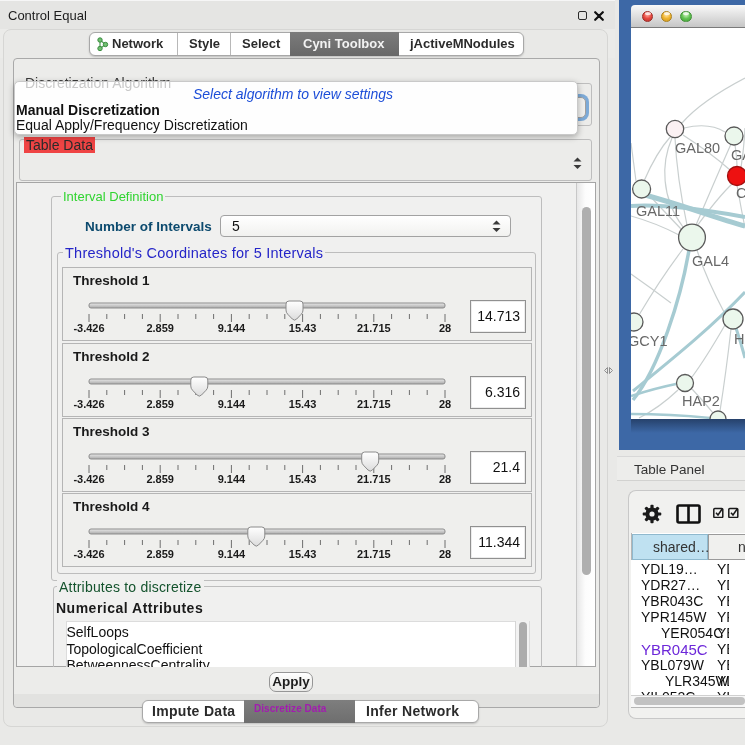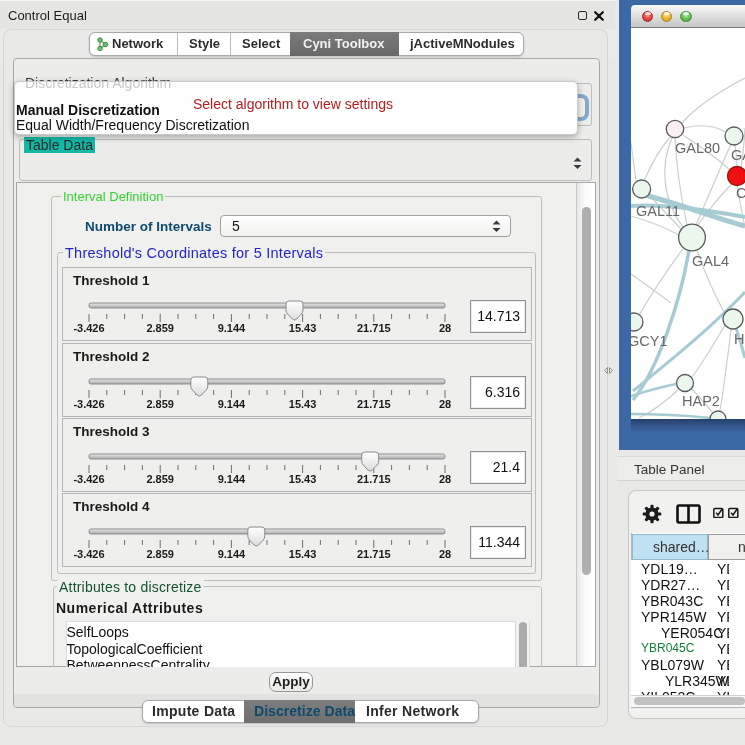--- a/index.html
+++ b/index.html
@@ -33,21 +33,21 @@
 <div class="ab" style="font-size:13px;font-weight:600;color:#2b2b2b;top:36px;left:189px;">Style</div>
 <div class="ab" style="left:230px;top:33px;width:1px;height:22px;background:#b8b8b8;"></div>
 <div class="ab" style="font-size:13px;font-weight:600;color:#2b2b2b;top:36px;left:242px;">Select</div>
 <div class="ab" style="left:290px;top:32px;width:109px;height:24px;background:linear-gradient(#7b7b7b,#686868);"></div>
 <div class="ab" style="left:303px;top:36px;font-size:13px;font-weight:600;color:#f2f2f2;">Cyni Toolbox</div>
 <div class="ab" style="left:410px;top:36px;font-size:13px;font-weight:600;color:#2b2b2b;">jActiveMNodules</div>
 <div class="gb" style="left:19px;top:83px;width:573px;height:43px;"></div>
 <div class="ab" style="left:556px;top:97px;width:30px;height:21px;border-radius:5px;background:#f0f0ee;border:1px solid #9f9f9f;box-shadow:0 0 0 3px rgba(88,148,208,0.75);"></div>
 <div class="ab" style="left:25px;top:75px;font-size:14px;color:#3a3a3a;line-height:16px;clip-path:inset(0 0 10px 0);">Discretization Algorithm</div>
 <div class="gb" style="left:19px;top:139px;width:573px;height:42px;"></div>
-<div class="ab" style="left:24px;top:137px;font-size:14px;color:#2b2b2b;background:#14b8a6;padding:0 2px;">Table Data</div>
+<div class="ab" style="left:24px;top:137px;font-size:14px;color:#2b2b2b;background:#ef4444;padding:0 2px;">Table Data</div>
 <svg class="ab" style="left:573px;top:157px" width="9" height="13" viewBox="0 0 9 13">
       <polygon points="0.5,4.5 4.5,0.5 8.5,4.5" fill="#3a3a3a"></polygon>
       <polygon points="0.5,8 4.5,12 8.5,8" fill="#3a3a3a"></polygon>
     </svg>
 <div class="ab" style="left:16px;top:182px;width:580px;height:485px;border:1px solid #a5a5a5;background:#f0f0ef;"></div>
 <div class="ab" style="left:16px;top:182px;width:580px;height:485px;overflow:hidden;">
       <div class="ab" style="left:560px;top:1px;width:19px;height:483px;background:linear-gradient(to right,#e7e7e7,#fcfcfc 45%,#ffffff);border-left:1px solid #c8c8c8;"></div>
 <div class="ab" style="left:566px;top:25px;width:9px;height:368px;background:#afafaf;border-radius:4.5px;"></div>
 <div class="gb" style="left:35px;top:14px;width:491px;height:385px;"></div>
 <div class="ab" style="left:45px;top:7px;font-size:13px;color:#30d430;background:#f0f0ef;padding:0 2px;">Interval Definition</div>
@@ -242,21 +242,21 @@
 <div class="ab" style="left:50.5px;top:442px;font-size:14px;color:#111;">SelfLoops</div>
 <div class="ab" style="left:50.5px;top:458.5px;font-size:14px;color:#111;">TopologicalCoefficient</div>
 <div class="ab" style="left:50.5px;top:475px;font-size:14px;color:#111;">BetweennessCentrality</div>
 <div class="ab" style="left:499px;top:439px;width:14px;height:60px;background:#f2f2f2;border-left:1px solid #d5d5d5;"></div>
 <div class="ab" style="left:502.5px;top:440px;width:8.5px;height:58px;background:#acacac;border-radius:4px;"></div>
 </div>
 <div class="ab" style="left:269px;top:672px;width:44px;height:20px;border:1px solid #969696;border-radius:7px;background:linear-gradient(#ffffff,#f3f3f1 45%,#e9e9e7);font-size:13.5px;font-weight:600;color:#1e1e1e;text-align:center;line-height:18px;">Apply</div>
 <div class="ab" style="left:142px;top:700px;width:337px;height:23px;background:#fff;border:1px solid #a8a8a8;border-radius:6px;box-shadow:0 1px 2px rgba(0,0,0,0.18);overflow:hidden;"></div>
 <div class="ab" style="left:152px;top:703px;font-size:14px;letter-spacing:0.3px;font-weight:600;color:#2b2b2b;">Impute Data</div>
 <div class="ab" style="left:244px;top:700px;width:111px;height:23px;background:linear-gradient(#7e7e7e,#6e6e6e);"></div>
-<div class="ab" style="left:254px;top:703px;font-size:14px;letter-spacing:0.05px;font-weight:600;color:#0c4a6e;">Discretize Data</div>
+<div class="ab" style="left:254px;top:703px;font-size:10px;letter-spacing:0.05px;font-weight:600;color:#a21caf;">Discretize Data</div>
 <div class="ab" style="left:366px;top:703px;font-size:14px;letter-spacing:0.3px;font-weight:600;color:#2b2b2b;">Infer Network</div>
 <svg class="ab" style="left:604px;top:367px" width="9" height="7" viewBox="0 0 9 7">
       <polygon points="3.5,0.5 0.5,3.5 3.5,6.5" fill="none" stroke="#8f8f8f" stroke-width="1"></polygon>
       <polygon points="5.5,0.5 8.5,3.5 5.5,6.5" fill="none" stroke="#8f8f8f" stroke-width="1"></polygon>
     </svg>
 <div class="ab" style="left:619px;top:0;width:126px;height:450px;background:#3d68a6;"></div>
 <div class="ab" style="left:631px;top:5px;width:114px;height:23px;background:linear-gradient(#f9f9f9,#c6c6c6);border-bottom:1px solid #7a7a7a;border-top-left-radius:4px;"></div>
 <div class="ab" style="left:641.75px;top:10.75px;width:11.5px;height:11.5px;border-radius:50%;background:radial-gradient(circle at 50% 30%, #ffb0a4 0%, #e8483f 50%, #b5312c 100%);border:0.5px solid #9a2b26;"></div>
 <div class="ab" style="left:644.5px;top:12px;width:6px;height:3px;border-radius:50%;background:rgba(255,255,255,0.75);"></div>
 <div class="ab" style="left:660.75px;top:10.75px;width:11.5px;height:11.5px;border-radius:50%;background:radial-gradient(circle at 50% 30%, #ffe9b0 0%, #f0b42f 50%, #cf9a1e 100%);border:0.5px solid #a97f1d;"></div>
@@ -347,29 +347,29 @@
       <div class="ab" style="left:10px;top:1px;font-size:14px;color:#111;">YDL19…</div>
       <div class="ab" style="left:86px;top:1px;font-size:14px;color:#111;">YDL19</div>
       <div class="ab" style="left:10px;top:17px;font-size:14px;color:#111;">YDR27…</div>
       <div class="ab" style="left:86px;top:17px;font-size:14px;color:#111;">YDR27</div>
       <div class="ab" style="left:10px;top:33px;font-size:14px;color:#111;">YBR043C</div>
       <div class="ab" style="left:86px;top:33px;font-size:14px;color:#111;">YBR04</div>
       <div class="ab" style="left:10px;top:49px;font-size:14px;color:#111;">YPR145W</div>
       <div class="ab" style="left:86px;top:49px;font-size:14px;color:#111;">YPR14</div>
       <div class="ab" style="left:10px;top:65px;font-size:14px;color:#111;margin-left:20px;">YER054C</div>
       <div class="ab" style="left:86px;top:65px;font-size:14px;color:#111;">YER05</div>
-      <div class="ab" style="left:10px;top:81px;font-size:12px;color:#15803d;">YBR045C</div>
+      <div class="ab" style="left:10px;top:81px;font-size:15px;color:#6d28d9;">YBR045C</div>
       <div class="ab" style="left:86px;top:81px;font-size:14px;color:#111;">YBR04</div>
       <div class="ab" style="left:10px;top:97px;font-size:14px;color:#111;">YBL079W</div>
       <div class="ab" style="left:86px;top:97px;font-size:14px;color:#111;">YBL07</div>
       <div class="ab" style="left:10px;top:113px;font-size:14px;color:#111;margin-left:24px;">YLR345W</div>
       <div class="ab" style="left:86px;top:113px;font-size:14px;color:#111;">YLR34</div>
       <div class="ab" style="left:10px;top:129px;font-size:14px;color:#111;">YIL052C</div>
       <div class="ab" style="left:86px;top:129px;font-size:14px;color:#111;">YIL05</div>
     </div>
 <div class="ab" style="left:631px;top:695px;width:114px;height:12px;background:#f7f7f7;border-top:1px solid #d0d0d0;"></div>
 <div class="ab" style="left:634px;top:697px;width:111px;height:8px;background:#c2c2c2;border-radius:4px;"></div>
 <div class="ab" style="left:631px;top:707px;width:114px;height:1px;background:#b5b5b5;"></div>
 <div class="ab" style="left:14px;top:81px;width:564px;height:54px;background:#fefefe;border:1px solid #c9c9c9;border-radius:5px;box-shadow:0 2px 6px rgba(0,0,0,0.3);"></div>
 <div class="ab" style="left:25px;top:75px;font-size:14px;color:#c9c9c9;line-height:16px;clip-path:inset(6px 0 0 0);">Discretization Algorithm</div>
-<div class="ab" style="left:193px;top:96px;font-size:14px;color:#b91c1c;">Select algorithm to view settings</div>
+<div class="ab" style="left:193px;top:86px;font-size:14px;color:#1d4ed8;font-style:italic;">Select algorithm to view settings</div>
 <div class="ab" style="left:16px;top:102px;font-size:14px;font-weight:bold;color:#111;">Manual Discretization</div>
-<div class="ab" style="left:16px;top:117px;font-size:14px;color:#111;">Equal Width/Frequency Discretization</div>
+<div class="ab" style="left:16px;top:117px;font-size:14px;color:#111;">Equal Apply/Frequency Discretization</div>
 </div>
 </body></html>

